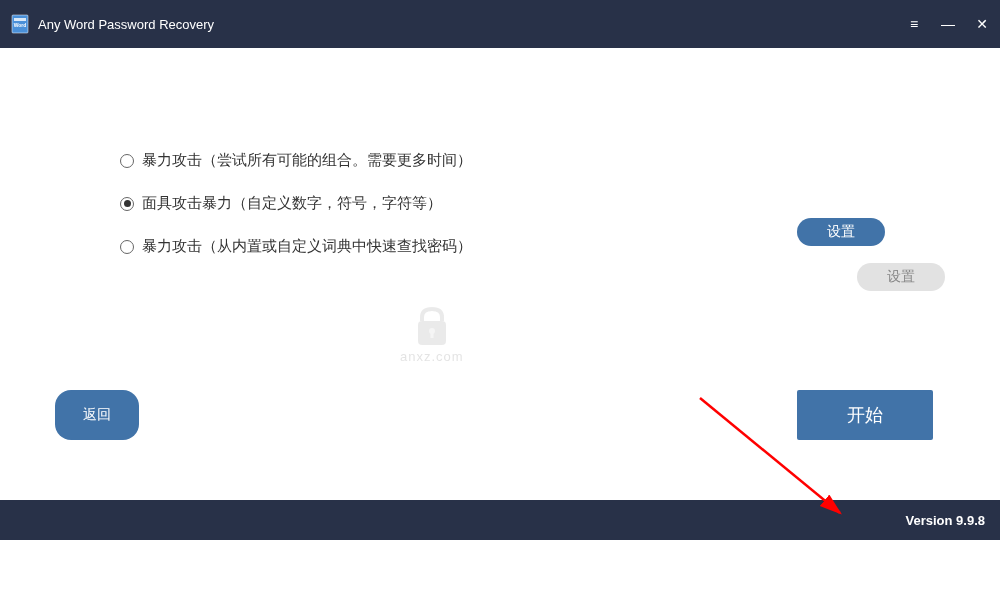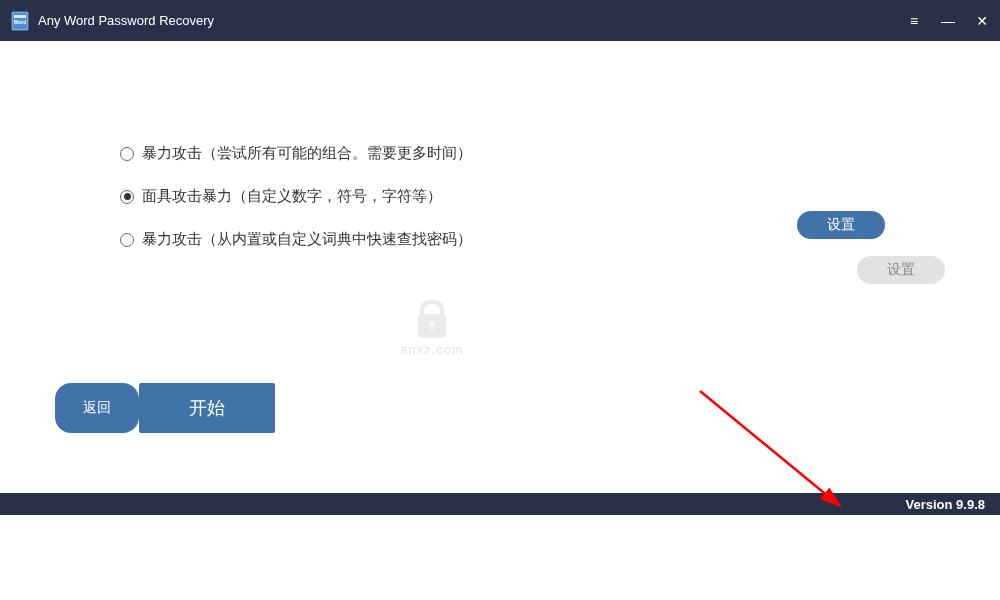--- a/index.html
+++ b/index.html
@@ -5,21 +5,21 @@
     * { margin: 0; padding: 0; box-sizing: border-box; }
     body {
       width: 1000px;
       height: 600px;
       font-family: "Microsoft YaHei", Arial, sans-serif;
       background: #ffffff;
       overflow: hidden;
       position: relative;
     }
     .titlebar {
-      height: 41px;
+      height: 48px;
       background: #283148;
       display: flex;
       align-items: center;
       padding: 0 10px;
       color: #ffffff;
     }
     .app-icon {
       width: 20px;
       height: 20px;
       margin-right: 8px;
@@ -133,22 +133,23 @@
     .watermark-text-sub {
       font-size: 13px;
       color: #bbb;
       margin-top: -2px;
       letter-spacing: 1px;
     }
     .bottom-buttons {
       position: absolute;
       bottom: 60px;
       left: 0;
-      right: 1px;
-      display: flex;
+      right: 12px;
+      display: flex;
+      justify-content: space-between;
       padding: 0 55px;
     }
     .btn-back {
       background: #4173a8;
       color: #ffffff;
       border: none;
       border-radius: 16px;
       padding: 6px 28px;
       font-size: 14px;
       cursor: pointer;
@@ -162,21 +163,21 @@
       font-size: 18px;
       cursor: pointer;
     }
     .arrow-annotation {
       position: absolute;
       top: 340px;
       left: 680px;
       pointer-events: none;
     }
     .footer {
-      height: 22px;
+      height: 40px;
       background: #283148;
       display: flex;
       align-items: center;
       justify-content: flex-end;
       padding: 0 15px;
       color: #ffffff;
     }
     .version-text {
       font-size: 13px;
       font-weight: bold;

